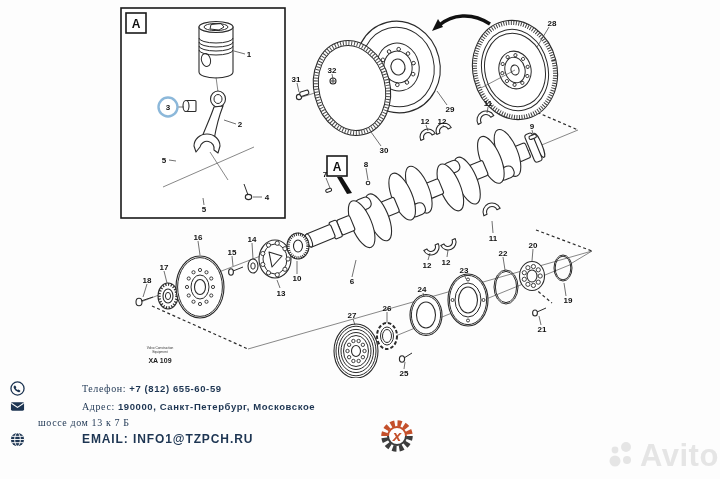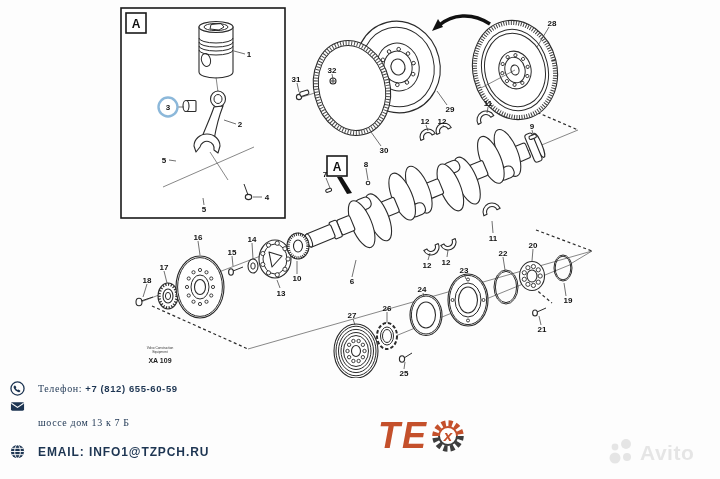--- a/index.html
+++ b/index.html
@@ -12,37 +12,37 @@
   .ln{stroke:#2b2b2b;stroke-width:1;fill:none;}
   .fw{stroke:#2b2b2b;stroke-width:1.1;fill:#fff;}
   .thin{stroke:#555;stroke-width:0.7;fill:none;}
   .dash{stroke:#2b2b2b;stroke-width:1.2;fill:none;stroke-dasharray:3,2.6;}
   .lbl{font:bold 8px "Liberation Sans",sans-serif;fill:#111;text-anchor:middle;}
   .tiny{font:3.2px "Liberation Sans",sans-serif;fill:#333;text-anchor:middle;}
   .code{font:bold 7px "Liberation Sans",sans-serif;fill:#222;text-anchor:middle;}
   .abadge{font:bold 12px "Liberation Sans",sans-serif;fill:#111;text-anchor:middle;}
   
   .contact{position:absolute;left:10px;top:381px;width:320px;color:#1d3552;}
-  .crow{display:flex;align-items:flex-end;margin-bottom:3px;}
+  .crow{display:flex;align-items:center;margin-bottom:3px;gap:44px;}
   .cicon{width:15px;height:15px;flex:0 0 15px;margin-right:13px;margin-top:0px;}
   .ctext{font-family:"Liberation Serif",serif;font-size:10px;letter-spacing:0.6px;line-height:14px;}
   .ctext b{font-family:"Liberation Sans",sans-serif;font-size:9.5px;}
   .ctext-caps{font-family:"Liberation Sans",sans-serif;font-weight:bold;font-size:12px;letter-spacing:0.9px;line-height:13px;}
-  .indent{margin-left:28px;margin-top:-1px;margin-bottom:14px;}
+  .indent{margin-left:28px;margin-top:-1px;margin-bottom:2px;}
   
   .brand{position:absolute;left:378px;top:414px;display:flex;align-items:center;height:44px;}
   .brand-txt{font-family:"Liberation Sans",sans-serif;font-weight:bold;font-style:italic;
              font-size:36px;letter-spacing:2px;line-height:40px;white-space:nowrap;}
   .brand-prefix{color:#c4502b;margin-right:1px;}
   .brand-suffix{letter-spacing:3.5px;}
   .gearwrap{width:36px;height:40px;margin:0 1px;}
   
   .watermark{position:absolute;left:608px;top:438px;display:flex;align-items:center;z-index:5;opacity:0.92;}
   .wm-dots{width:30px;height:30px;margin-right:2px;}
-  .wm-text{font-family:"Liberation Sans",sans-serif;font-weight:bold;font-size:21px;color:#e4e4e4;letter-spacing:0.5px;}
+  .wm-text{font-family:"Liberation Sans",sans-serif;font-weight:bold;font-size:31px;color:#e4e4e4;letter-spacing:0.5px;}
 </style>
 </head>
 <body>
 
 <svg id="diagram" width="720" height="378" viewBox="0 0 720 378" xmlns="http://www.w3.org/2000/svg">
 
   <g>
     <line class="thin" x1="296" y1="99" x2="404" y2="64"></line>
     <line class="thin" x1="316" y1="238" x2="578" y2="130"></line>
     <line class="thin" x1="138" y1="303" x2="318" y2="234"></line>
@@ -436,39 +436,42 @@
     <div class="ctext">
       <span>Телефон:</span>
       <b>+7 (812) 655-60-59</b>
     </div>
   </div>
   <div class="crow">
     <svg class="cicon" viewBox="0 0 16 16">
       <rect x="1" y="3.5" width="14" height="9" rx="1.5" fill="#1d3552"></rect>
       <path d="M1.5,4.5 L8,9 L14.5,4.5" fill="none" stroke="#fff" stroke-width="1.1"></path>
     </svg>
+    <div class="ctext">
+      <span>Адрес:</span>
+      <b>190000, Санкт-Петербург, Московское</b>
+    </div>
   </div>
   <div class="ctext indent">шоссе дом 13 к 7 Б</div>
   <div class="crow">
     <svg class="cicon" viewBox="0 0 16 16">
       <circle cx="8" cy="8" r="7" fill="#1d3552"></circle>
       <ellipse cx="8" cy="8" rx="3" ry="7" fill="none" stroke="#fff" stroke-width="1"></ellipse>
       <line x1="1" y1="8" x2="15" y2="8" stroke="#fff" stroke-width="1"></line>
       <line x1="2" y1="4.6" x2="14" y2="4.6" stroke="#fff" stroke-width="1"></line>
       <line x1="2" y1="11.4" x2="14" y2="11.4" stroke="#fff" stroke-width="1"></line>
     </svg>
     <div class="ctext-caps">
       <span>EMAIL:</span>
       <span>INFO1@TZPCH.RU</span>
     </div>
   </div>
 </div>
 
 <div class="brand">
-  <span class="brand-txt brand-prefix">ТЕ</span>
   <svg class="gearwrap" viewBox="0 0 40 40">
     <path d="M6.5,20 A13.5,13.5 0 0 1 33.5,20" fill="none" stroke="#c4502b" stroke-width="8" stroke-dasharray="4.2,3"></path>
     <path d="M33.5,20 A13.5,13.5 0 0 1 6.5,20" fill="none" stroke="#3d3d3d" stroke-width="8" stroke-dasharray="4.2,3"></path>
     <circle cx="20" cy="20" r="10.5" fill="#fff"></circle>
     <path d="M10,20 A10,10 0 0 1 30,20" fill="none" stroke="#c4502b" stroke-width="2.2"></path>
     <path d="M30,20 A10,10 0 0 1 10,20" fill="none" stroke="#3d3d3d" stroke-width="2.2"></path>
     <text x="20" y="26" text-anchor="middle" font-family="Liberation Sans,sans-serif" font-weight="bold" font-style="italic" font-size="17" fill="#c4502b">х</text>
   </svg>
 </div>
 

